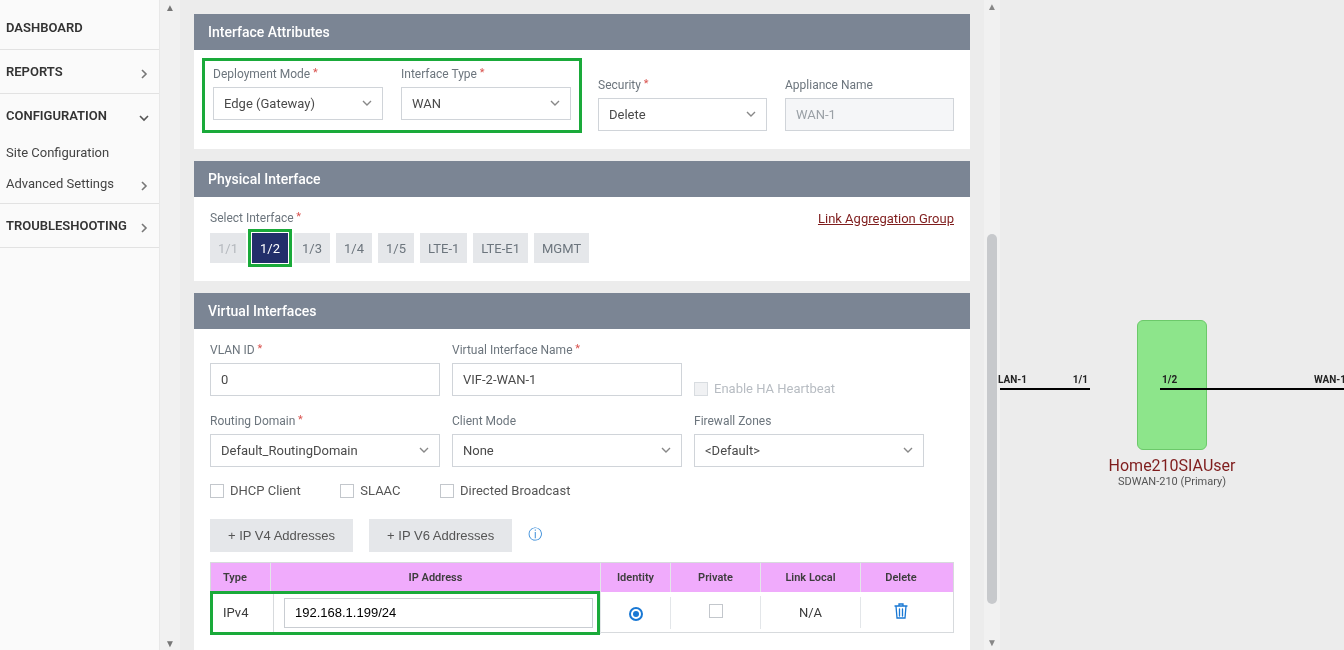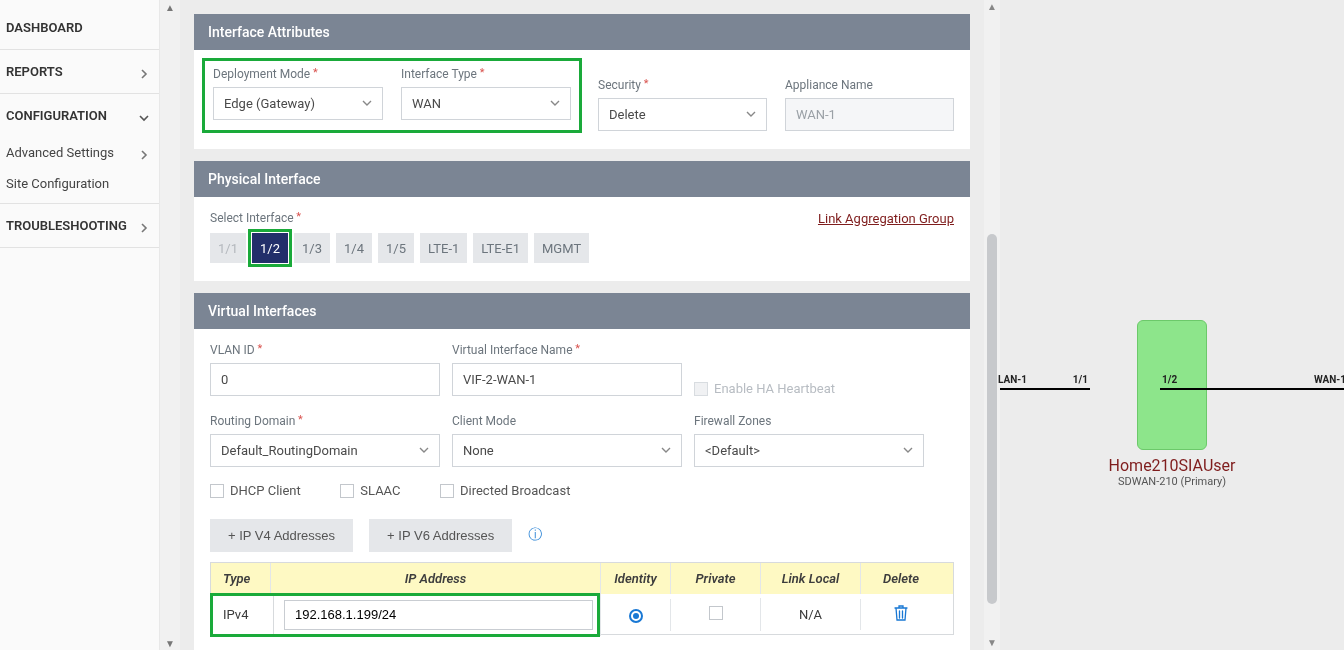--- a/index.html
+++ b/index.html
@@ -241,25 +241,24 @@
       color: #2f86d6;
       font-size: 14px;
     }
     
     .ip-table {
       border: 1px solid #d7dadd;
     }
     .ip-table .thead {
       display: grid;
       grid-template-columns: 60px 330px 70px 90px 100px 80px;
-      background: #fef9c3;
+      background: #f0abfc;
       font-weight: 600;
-      font-size: 13px;
+      font-size: 11px;
       color: #3d3d3d;
-      font-style: italic;
     }
     .ip-table .thead > div,
     .ip-table .trow > div {
       padding: 8px 8px;
       border-right: 1px solid #e3e6e9;
       text-align: center;
     }
     .ip-table .thead > div:first-child,
     .ip-table .trow > div:first-child {
       text-align: left;
@@ -437,30 +436,30 @@
   </div>
   <hr>
   <div class="nav-item nav-section">
     <span>CONFIGURATION</span>
     <span class="chevron">
       <svg viewBox="0 0 10 10" width="10" height="10">
           <path d="M1 3l4 4 4-4" stroke="#555" stroke-width="1.6" fill="none"></path>
         </svg>
     </span>
   </div>
+  <div class="sub-item active">
+    <span>Site Configuration</span>
+  </div>
   <div class="sub-item">
     <span>Advanced Settings</span>
     <span class="chevron">
       <svg viewBox="0 0 10 10" width="10" height="10">
           <path d="M3 1l4 4-4 4" stroke="#777" stroke-width="1.6" fill="none"></path>
         </svg>
     </span>
-  </div>
-  <div class="sub-item active">
-    <span>Site Configuration</span>
   </div>
   <hr>
   <div class="nav-item nav-section">
     <span>TROUBLESHOOTING</span>
     <span class="chevron">
       <svg viewBox="0 0 10 10" width="10" height="10">
           <path d="M3 1l4 4-4 4" stroke="#777" stroke-width="1.6" fill="none"></path>
         </svg>
     </span>
   </div>

